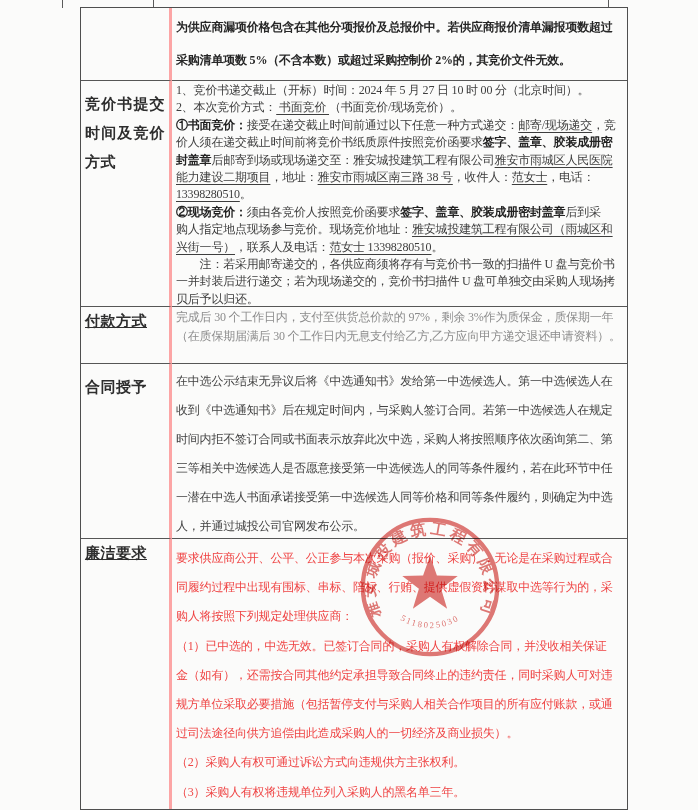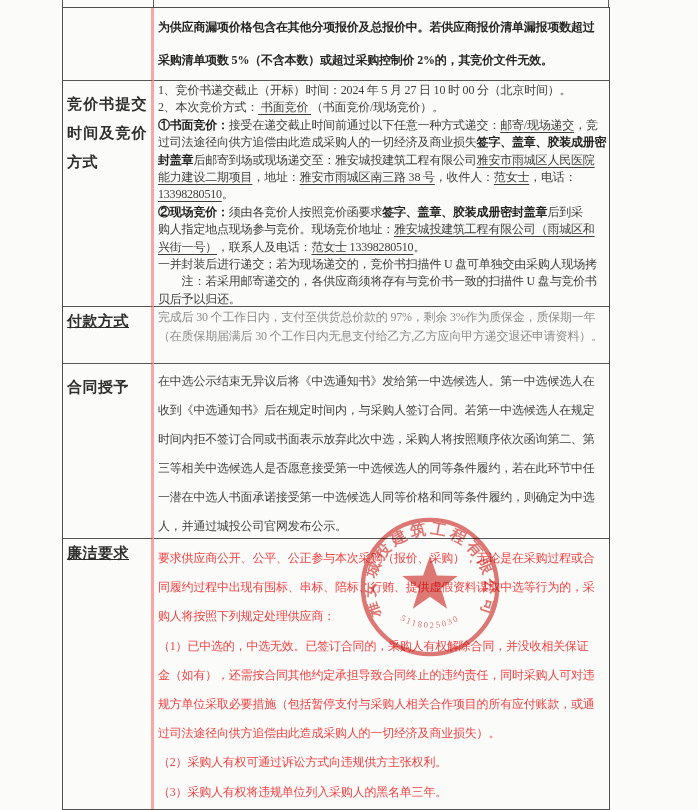--- a/index.html
+++ b/index.html
@@ -5,21 +5,21 @@
   html,body{margin:0;padding:0;}
   body{
     width:698px;height:810px;position:relative;overflow:hidden;
     background:#fbfbfa;
     font-family:"Liberation Serif","DejaVu Serif",serif;
   }
   
   .stub{position:absolute;top:0;width:1px;height:8px;background:#5a5a5a;}
 
   .doc-table{
-    position:absolute;left:62px;top:7px;width:546px;
+    position:absolute;left:80px;top:7px;width:546px;
     display:grid;
     grid-template-columns:91px 1fr;
     grid-template-rows:73px 226px 57px 175px 270px;
     border:1px solid #4f4f4f;
     box-sizing:content-box;
     background:transparent;
   }
   .cell{border-bottom:1px solid #565656;box-sizing:border-box;min-width:0;}
   .cell.last{border-bottom:none;}
   .label-cell{
@@ -71,29 +71,29 @@
       <div class="ln"><span>为供应商漏项价格包含在其他分项报价及总报价中。若供应商报价清单漏报项数超过</span></div>
       <div class="ln"><span>采购清单项数 5%（不含本数）或超过采购控制价 2%的，其竞价文件无效。</span></div>
     </div>
     <div class="cell label-cell v-top">
       <div class="lab-inner">竞价书提交时间及竞价方式</div>
     </div>
     <div class="cell content-cell r-submit">
       <div class="ln"><span>1、竞价书递交截止（开标）时间：2024 年 5 月 27 日 10 时 00 分（北京时间）。</span></div>
       <div class="ln"><span>2、本次竞价方式：</span><span class="u"> 书面竞价 </span><span>（书面竞价/现场竞价）。</span></div>
       <div class="ln"><span class="b">①书面竞价：</span><span>接受在递交截止时间前通过以下任意一种方式递交：</span><span class="u">邮寄/现场递交</span><span>，竞</span></div>
-      <div class="ln"><span>过司法途径向供方追偿由此造成采购人的一切经济及商业损失</span><span class="b">签字、盖章、胶装成册密</span></div>
+      <div class="ln"><span>价人须在递交截止时间前将竞价书纸质原件按照竞价函要求</span><span class="b">签字、盖章、胶装成册密</span></div>
       <div class="ln"><span class="b">封盖章</span><span>后邮寄到场或现场递交至：雅安城投建筑工程有限公司</span><span class="u">雅安市雨城区人民医院</span></div>
       <div class="ln"><span class="u">能力建设二期项目</span><span>，地址：</span><span class="u">雅安市雨城区南三路 38 号</span><span>，收件人：</span><span class="u">范女士</span><span>，电话：</span></div>
       <div class="ln"><span class="u">13398280510</span><span>。</span></div>
       <div class="ln"><span class="b">②现场竞价：</span><span>须由各竞价人按照竞价函要求</span><span class="b">签字、盖章、胶装成册密封盖章</span><span>后到采</span></div>
       <div class="ln"><span>购人指定地点现场参与竞价。现场竞价地址：</span><span class="u">雅安城投建筑工程有限公司（雨城区和</span></div>
       <div class="ln"><span class="u">兴街一号）</span><span>，联系人及电话：</span><span class="u">范女士 13398280510</span><span>。</span></div>
+      <div class="ln"><span>　　注：若采用邮寄递交的，各供应商须将存有与竞价书一致的扫描件 U 盘与竞价书</span></div>
       <div class="ln"><span>一并封装后进行递交；若为现场递交的，竞价书扫描件 U 盘可单独交由采购人现场拷</span></div>
-      <div class="ln"><span>　　注：若采用邮寄递交的，各供应商须将存有与竞价书一致的扫描件 U 盘与竞价书</span></div>
       <div class="ln"><span>贝后予以归还。</span></div>
     </div>
     <div class="cell label-cell v-mid">
       <div class="lab-inner">付款方式</div>
     </div>
     <div class="cell content-cell r-pay">
       <div class="ln"><span>完成后 30 个工作日内，支付至供货总价款的 97%，剩余 3%作为质保金，质保期一年</span></div>
       <div class="ln"><span>（在质保期届满后 30 个工作日内无息支付给乙方,乙方应向甲方递交退还申请资料）。</span></div>
     </div>
     <div class="cell label-cell v-top">

